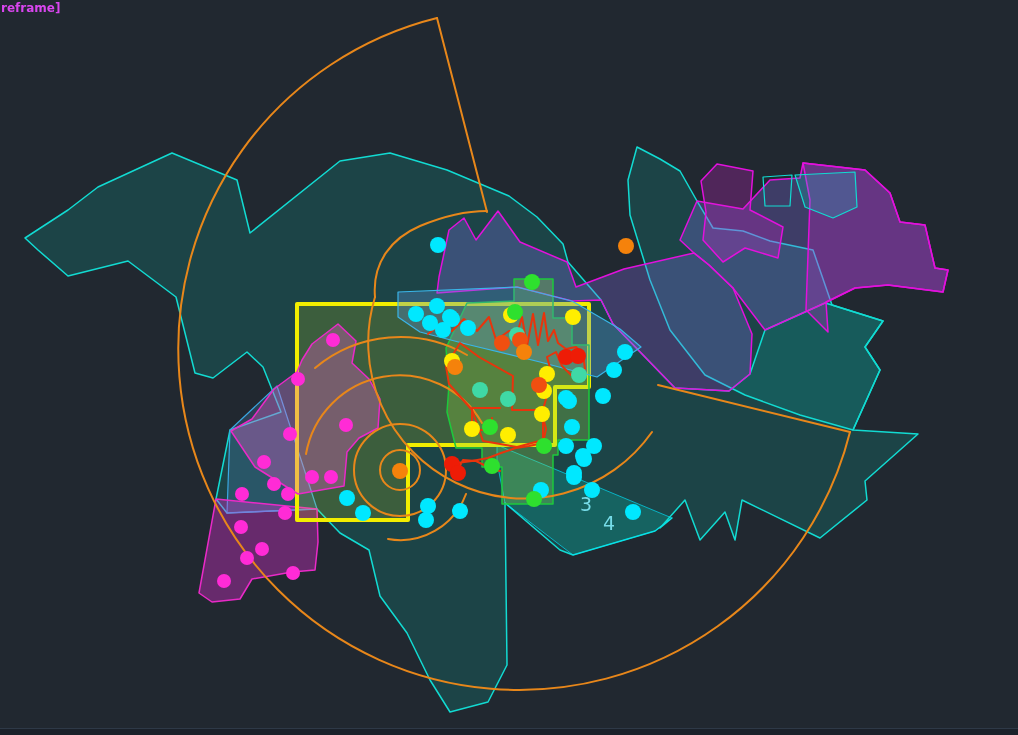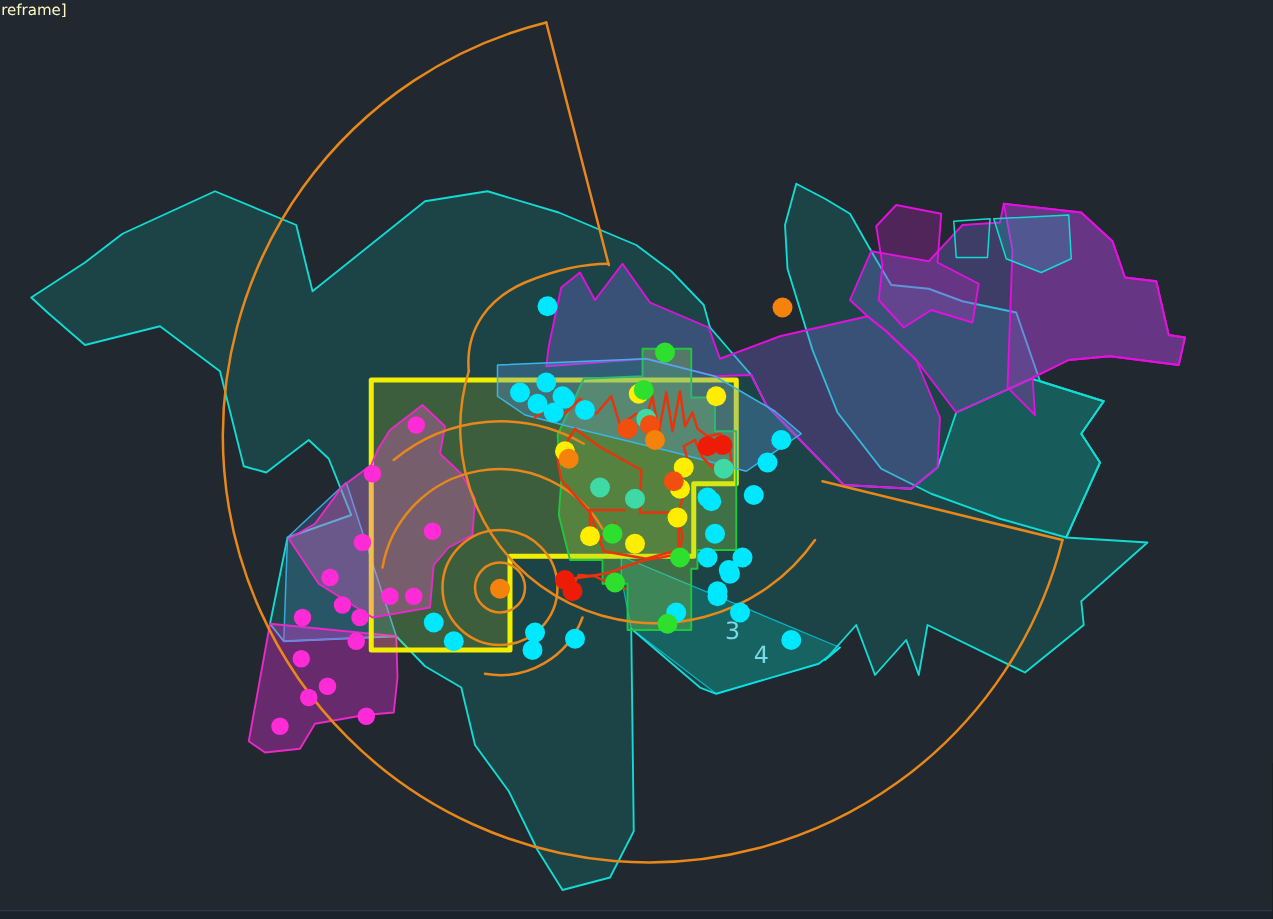--- a/index.html
+++ b/index.html
@@ -1,19 +1,19 @@
 <!DOCTYPE html>
 <html><head>
 <meta charset="utf-8">
 <style>
   html,body{margin:0;padding:0;background:#14181f;}
   #screen{position:relative;width:1018px;height:735px;overflow:hidden;
           font-family:"DejaVu Sans", sans-serif;background:#212830;}
-  #cmd-echo{position:absolute;top:1px;left:1px;color:#fef9c3;font-size:12px;
-            line-height:14px;letter-spacing:0;z-index:5;}
+  #cmd-echo{position:absolute;top:1px;left:1px;color:#d946ef;font-size:12px;
+            line-height:14px;letter-spacing:0;z-index:5;font-weight:bold;}
   svg{position:absolute;top:0;left:0;}
   .cad-label{font-family:"DejaVu Sans", sans-serif;}
 </style>
 </head>
 <body>
 
 <div id="screen">
   <div id="cmd-echo">reframe]</div>
   <svg id="drawing" width="1018" height="735" viewBox="0 0 1018 735" xmlns="http://www.w3.org/2000/svg">
       <rect x="0" y="0" width="1018" height="735" fill="#212830"></rect>

